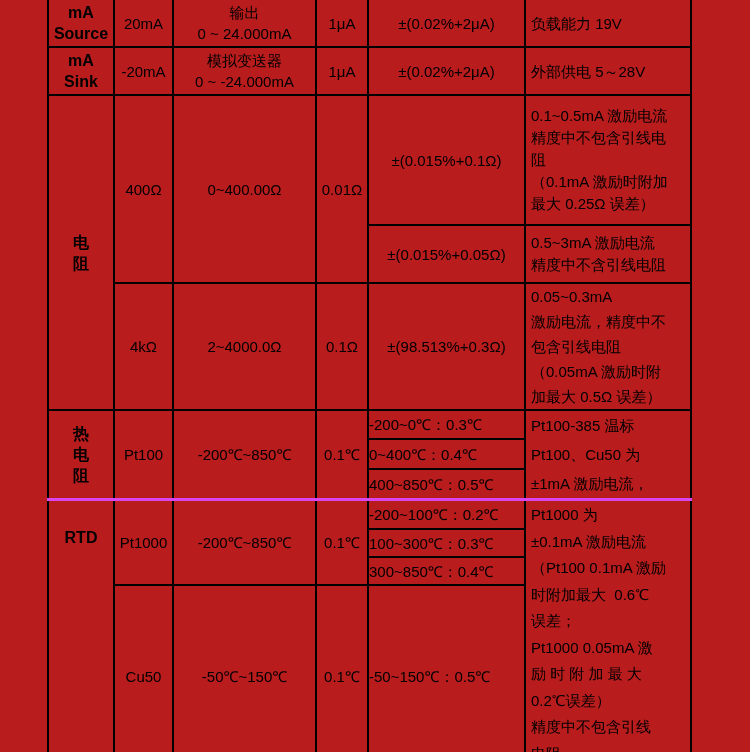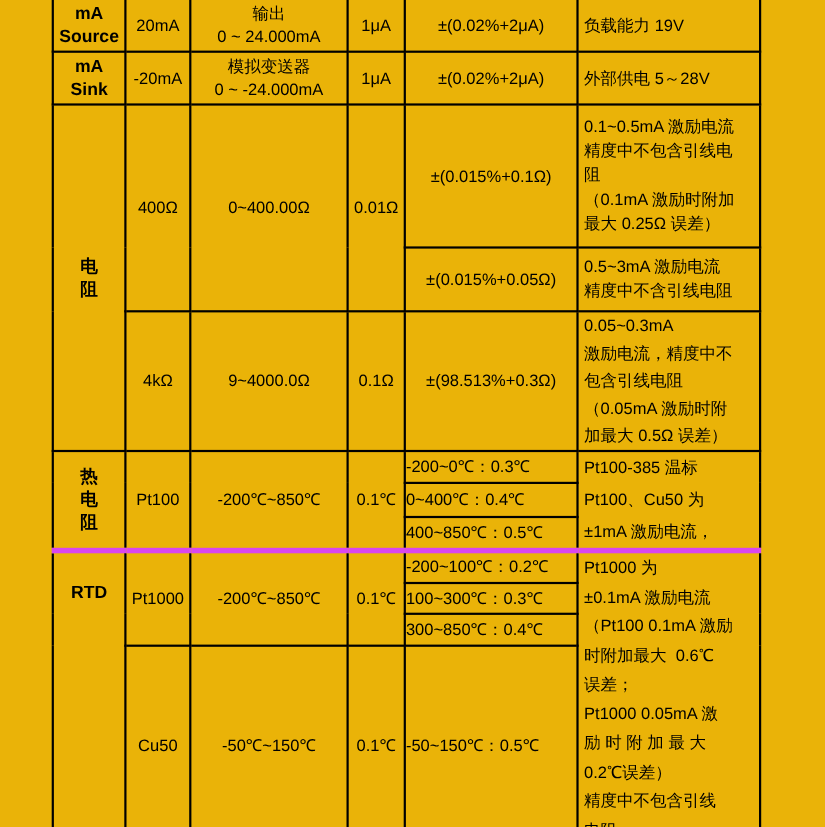--- a/index.html
+++ b/index.html
@@ -1,20 +1,20 @@
 <!DOCTYPE html>
 <html><head>
 <meta charset="utf-8">
 <style>
   html, body { margin: 0; padding: 0; background: #ffffff; }
   #page {
     position: relative;
     width: 750px;
     height: 752px;
-    background: #eab308;
+    background: #b91c1c;
     overflow: hidden;
     font-family: "Liberation Sans", sans-serif;
     color: #000;
   }
   table.spec {
     position: absolute;
     left: 47px;
     top: 0;
     border-collapse: collapse;
     table-layout: fixed;
@@ -40,21 +40,21 @@
     padding-left: 5px;
     padding-right: 12px;
   }
   td.lh26 { line-height: 22px; }
   td.lh25 { line-height: 25px; }
   td.lh29 { line-height: 29px; }
   td.accsub { text-align: left; padding-right: 6px; }
   td.rtd-fn { vertical-align: top; padding-top: 26px; }
   td.rtd-note { vertical-align: top; line-height: 26.5px; padding-top: 1px; }
   tr.first td { border-top: 0; }
-  tr.thick td { border-top: 5px solid #d946ef; }
+  tr.thick td { border-top: 3px solid #d946ef; }
   tr.last td { border-bottom: 0; }
   td.to-bottom { border-bottom: 0; }
 </style>
 </head>
 <body>
 
 <div id="page">
   <table class="spec">
     <colgroup>
       <col style="width:66px">
@@ -103,21 +103,21 @@
     </tr>
 
     <tr style="height:58px">
       <td>±(0.015%+0.05Ω)</td>
       <td class="note lh26">0.5~3mA 激励电流
 精度中不含引线电阻</td>
     </tr>
 
     <tr style="height:125px">
       <td>4kΩ</td>
-      <td>9~4000.0Ω</td>
+      <td>2~4000.0Ω</td>
       <td>0.1Ω</td>
       <td>±(98.513%+0.3Ω)</td>
       <td class="note lh25">0.05~0.3mA
 激励电流，精度中不
 包含引线电阻
 （0.05mA 激励时附
 加最大 0.5Ω 误差）</td>
     </tr>
 
     <tr style="height:29px">

